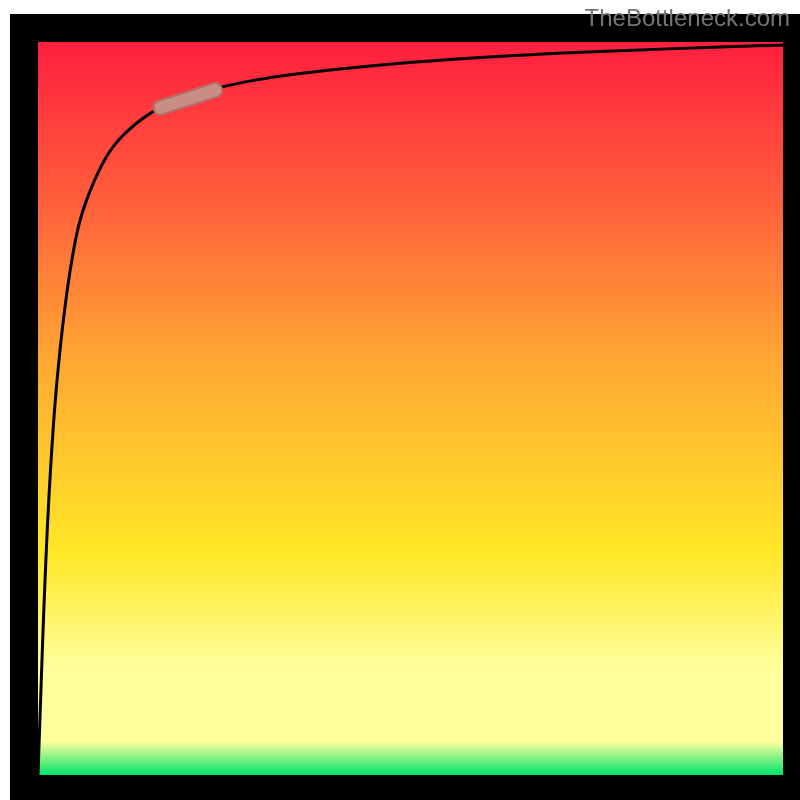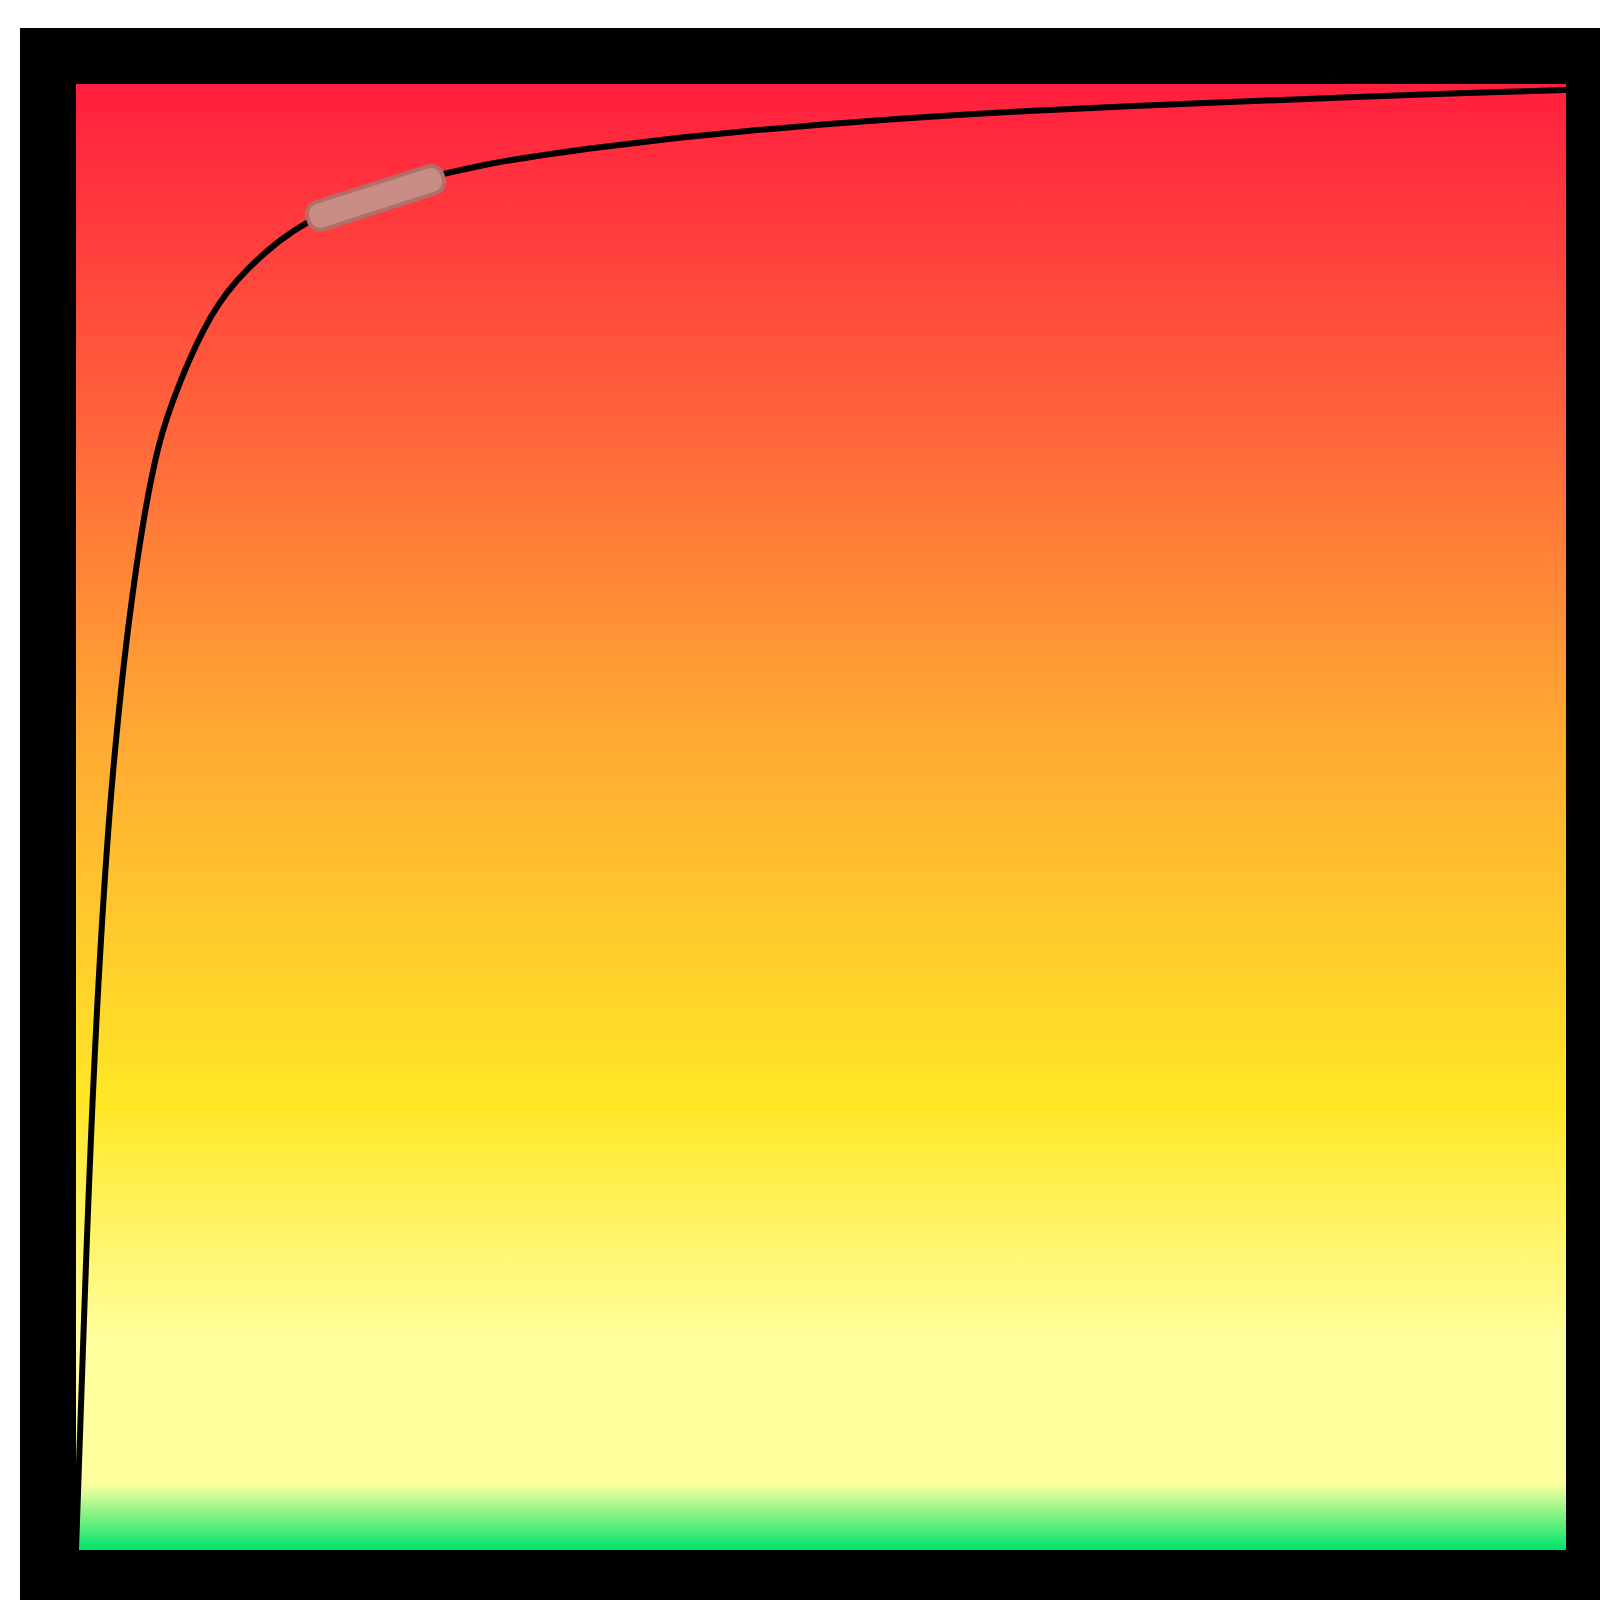--- a/index.html
+++ b/index.html
@@ -53,13 +53,14 @@
 
     <rect id="plotRect" fill="url(#bgGrad)" x="38" y="30" width="749" height="745"></rect>
 
     <rect id="frameRect" fill="none" x="24" y="28" width="773" height="761" stroke="#000000" stroke-width="28"></rect>
 
     <path id="curvePath" fill="none" stroke-width="3" stroke-linecap="round" stroke-linejoin="round" d="M 38 775 Q 38 775 41.745000000000005 666.975 Q 45.49 558.95 49.235 491.90000000000003 Q 52.980000000000004 424.85 56.725 383.875 Q 60.47 342.90000000000003 64.215 313.1 Q 67.96000000000001 283.29999999999995 71.70500000000001 260.95 Q 75.45 238.60000000000002 79.195 223.7 Q 82.94 208.79999999999995 90.43 190.17499999999995 Q 97.92 171.54999999999995 105.41 158.5125 Q 112.9 145.47500000000002 124.135 134.3 Q 135.37 123.125 146.60500000000002 115.67500000000001 Q 157.84 108.22500000000002 172.82 101.89249999999998 Q 187.8 95.55999999999995 206.525 90.71749999999997 Q 225.25 85.875 243.975 82.14999999999998 Q 262.7 78.42499999999995 300.15 73.58249999999998 Q 337.6 68.74000000000001 375.05 65.38750000000005 Q 412.5 62.03500000000008 449.95 59.427500000000066 Q 487.4 56.82000000000005 524.8499999999999 54.95750000000004 Q 562.3 53.09500000000003 599.75 51.60500000000002 Q 637.2 50.11500000000001 674.6500000000001 48.625 Q 712.1 47.13499999999999 749.55 46.017499999999984 T 787 44.89999999999998" stroke="#000000"></path>
 
     <rect id="marker" rx="6" ry="6" stroke-width="2" x="152.40620066664218" y="91.91250000000002" width="70.78759866671564" height="14" fill="#c88e85" stroke="#b07068" transform="rotate(-17.770727914230736 187.8 98.91250000000002)"></rect>
   </svg>
 
+  <div class="attribution">TheBottleneck.com</div>
 </div>
 
 </body></html>

